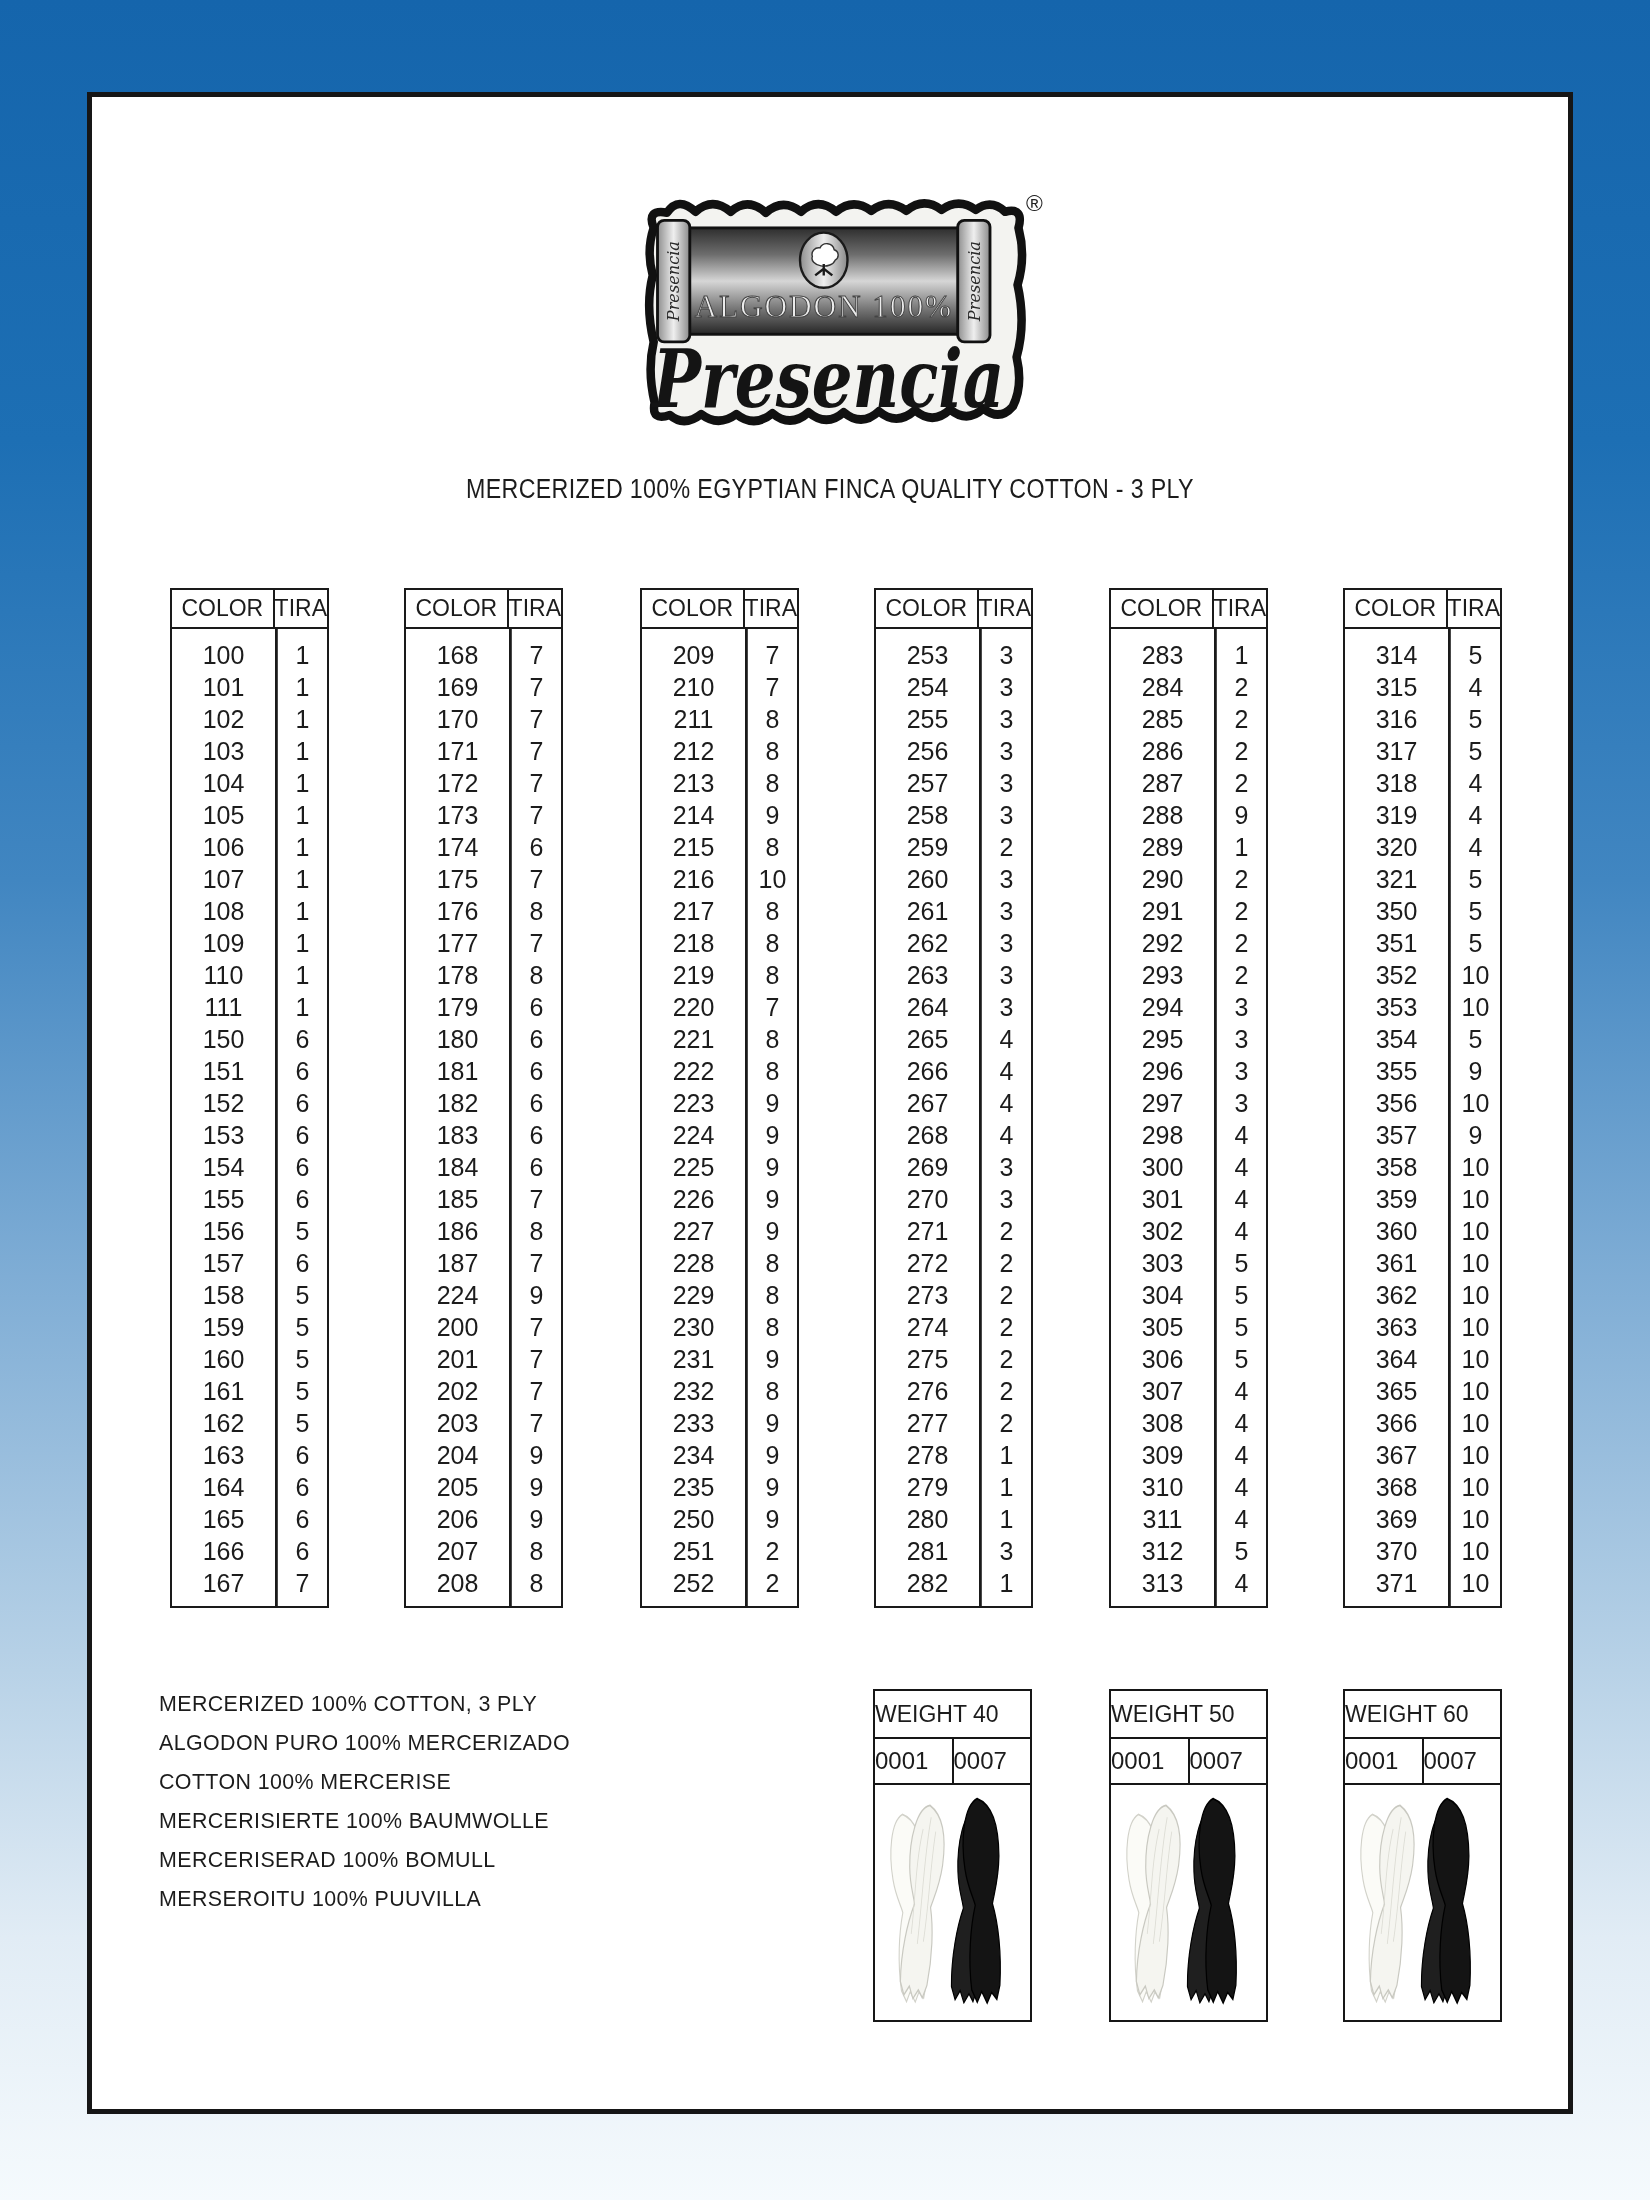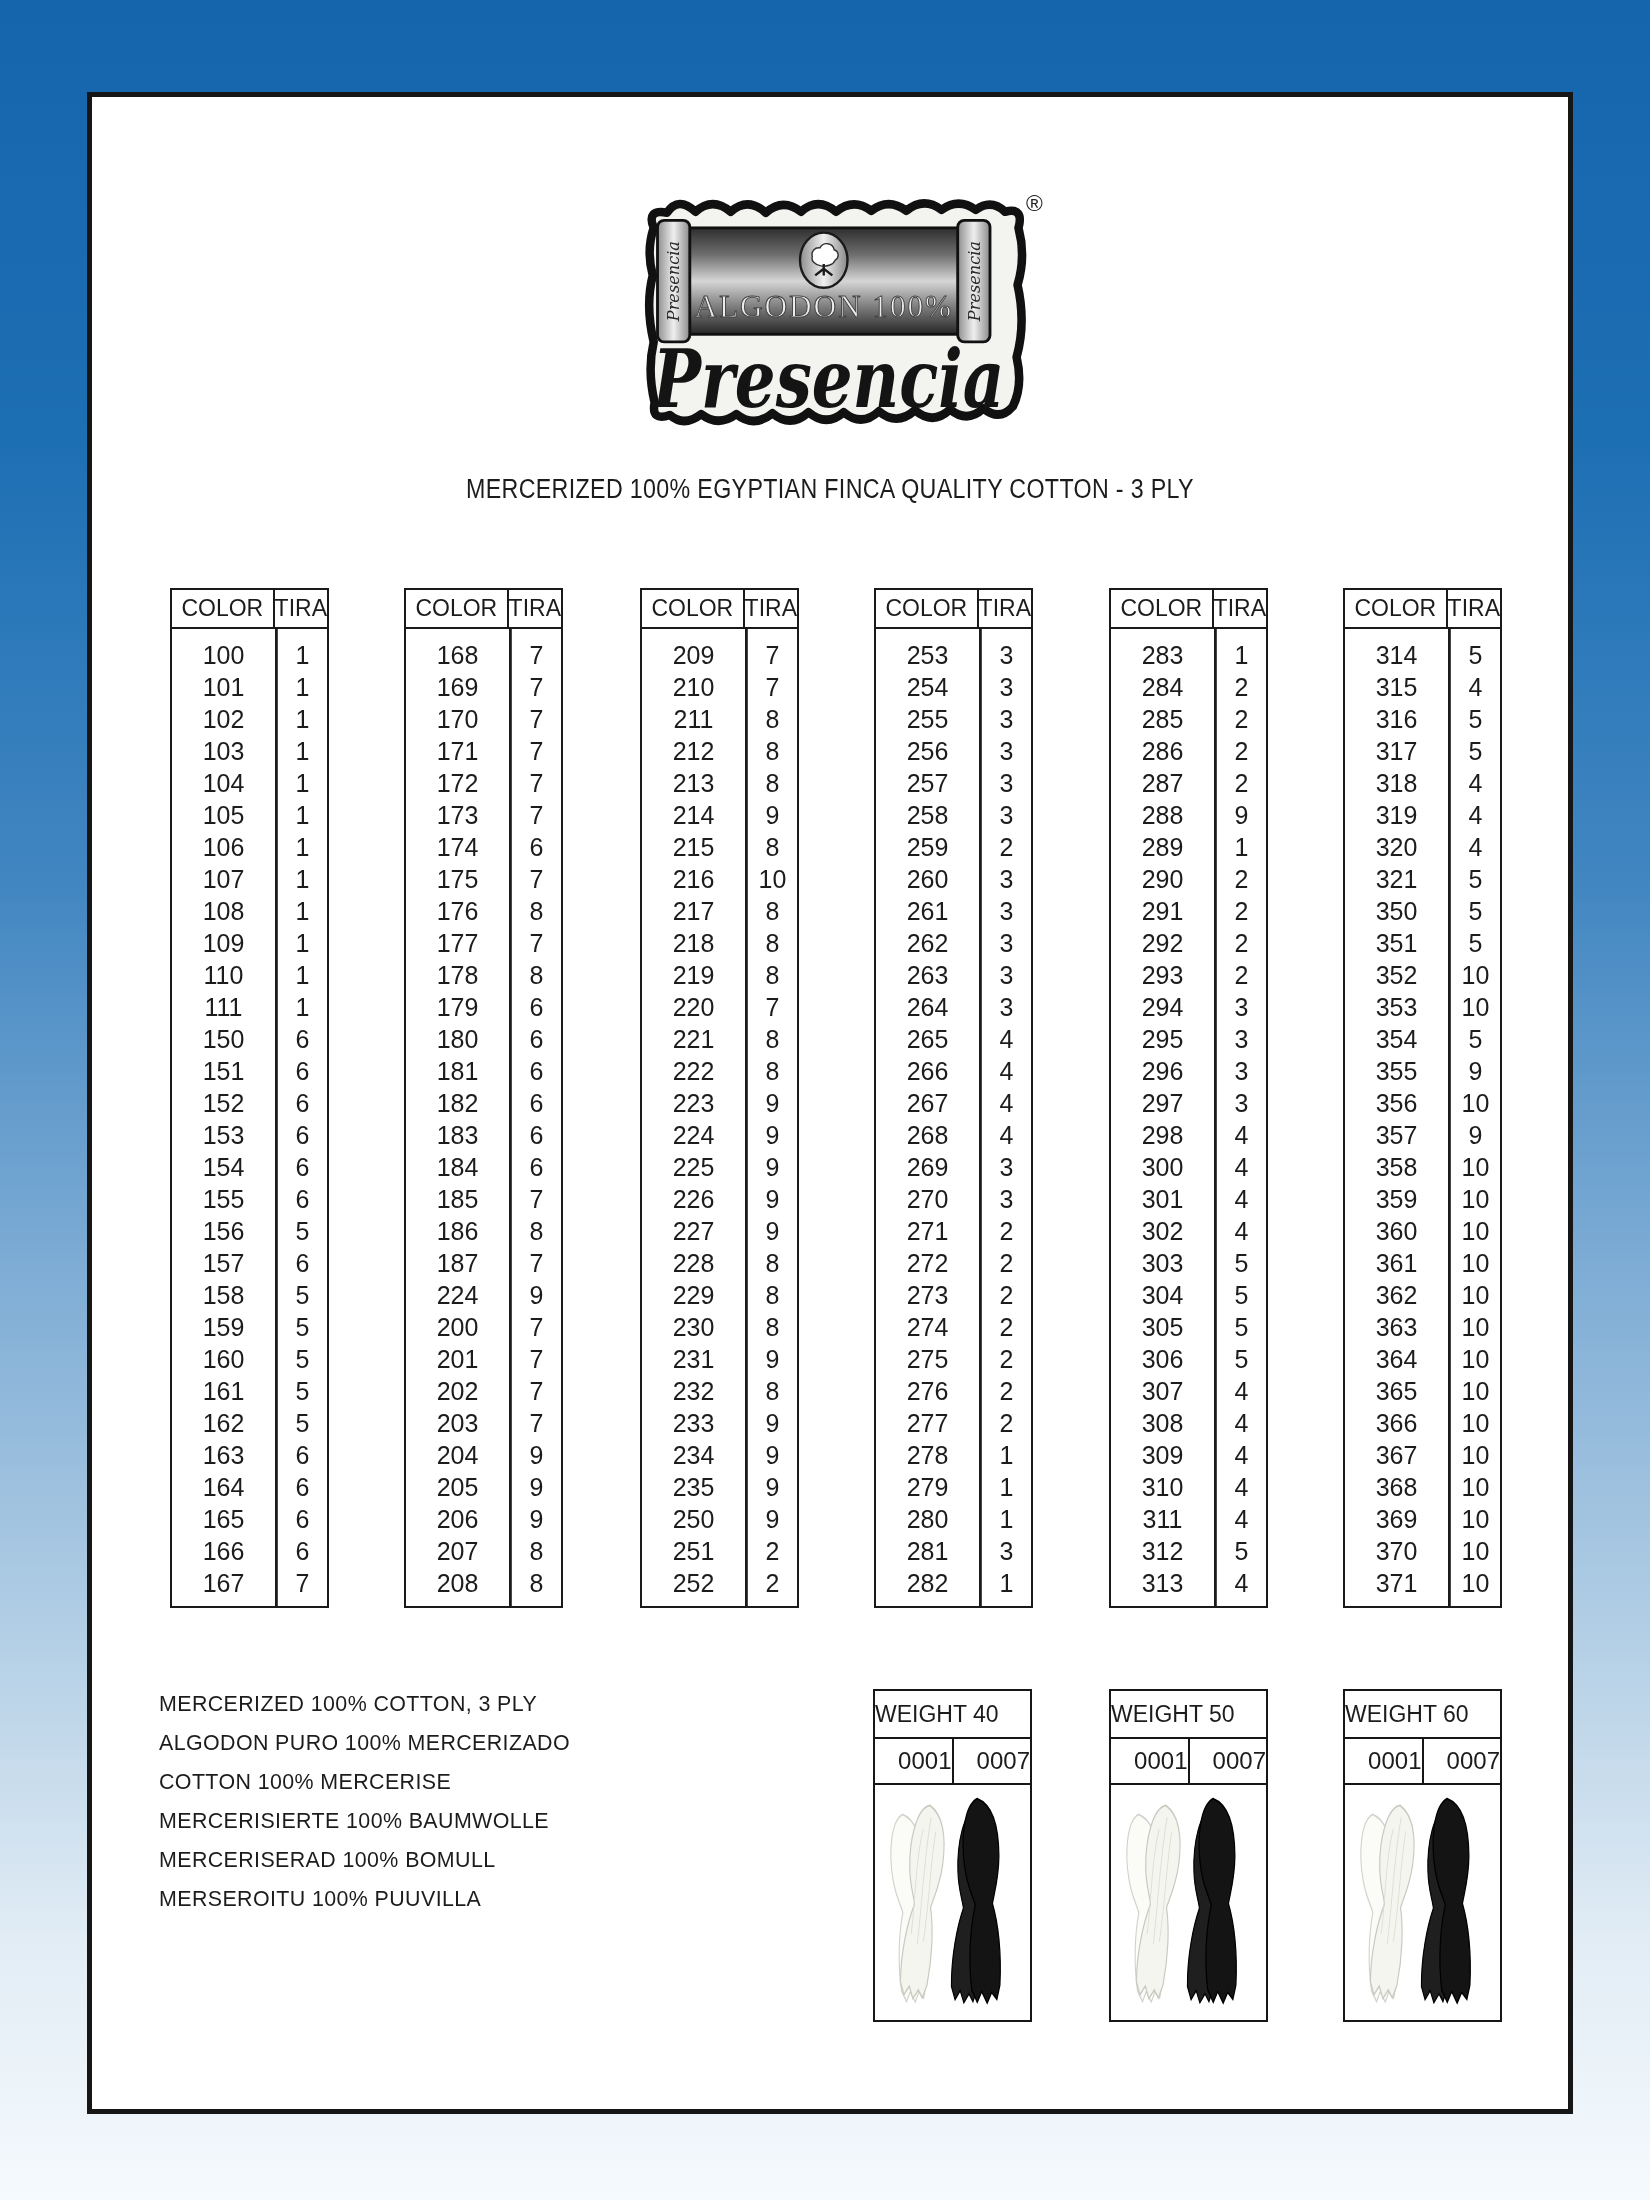--- a/index.html
+++ b/index.html
@@ -31,21 +31,21 @@
 
   
   .fnotes{position:absolute;left:67px;top:1588px;}
   .fline{font-size:21.4px;line-height:39px;letter-spacing:0.4px;white-space:nowrap;}
 
   
   .wbox{position:absolute;top:1592px;width:155px;border:2.8px solid #161616;background:#fff;}
   .w1{left:781px}.w2{left:1017px}.w3{left:1251px}
   .wtitle{height:46px;line-height:46px;font-size:23px;border-bottom:2.8px solid #161616;}
   .wcodes{display:flex;height:44px;border-bottom:2.8px solid #161616;}
-  .wcode{flex:1;text-align:right;line-height:44px;font-size:24px;}
+  .wcode{flex:1;text-align:left;line-height:44px;font-size:24px;}
   .wcode:first-child{border-right:2.8px solid #161616;}
   .wimg{height:235px;position:relative;overflow:hidden;}
   .wimg svg{width:100%;height:100%;display:block;}
 </style>
 </head>
 <body>
 
 <div class="page">
 
   <div class="logo">

